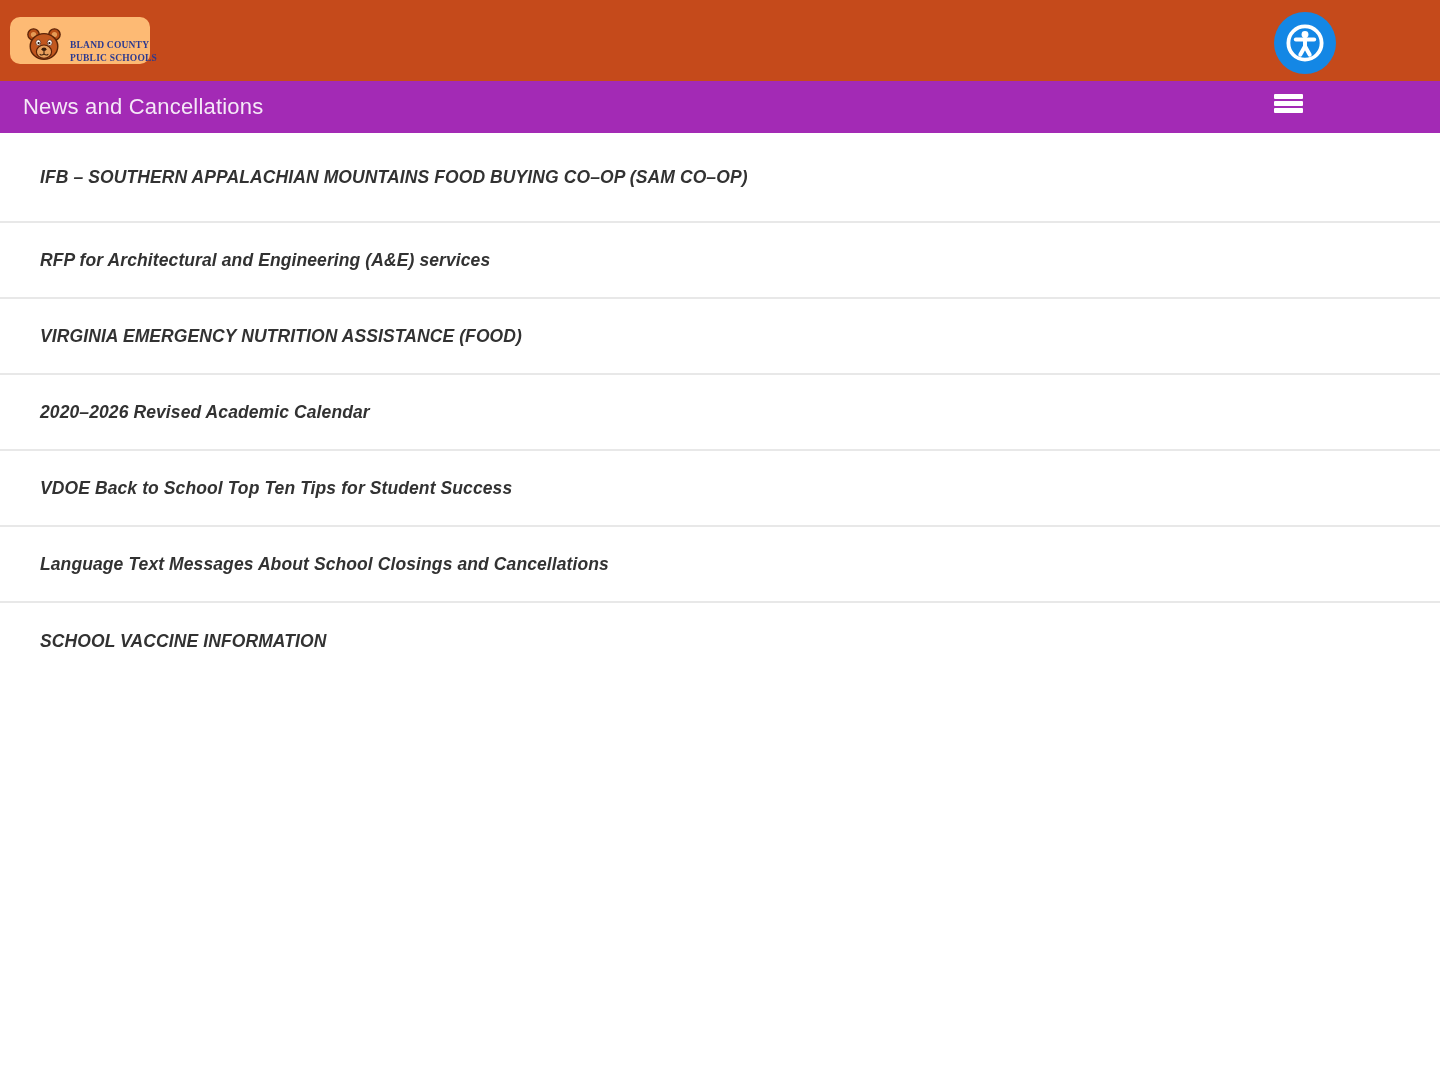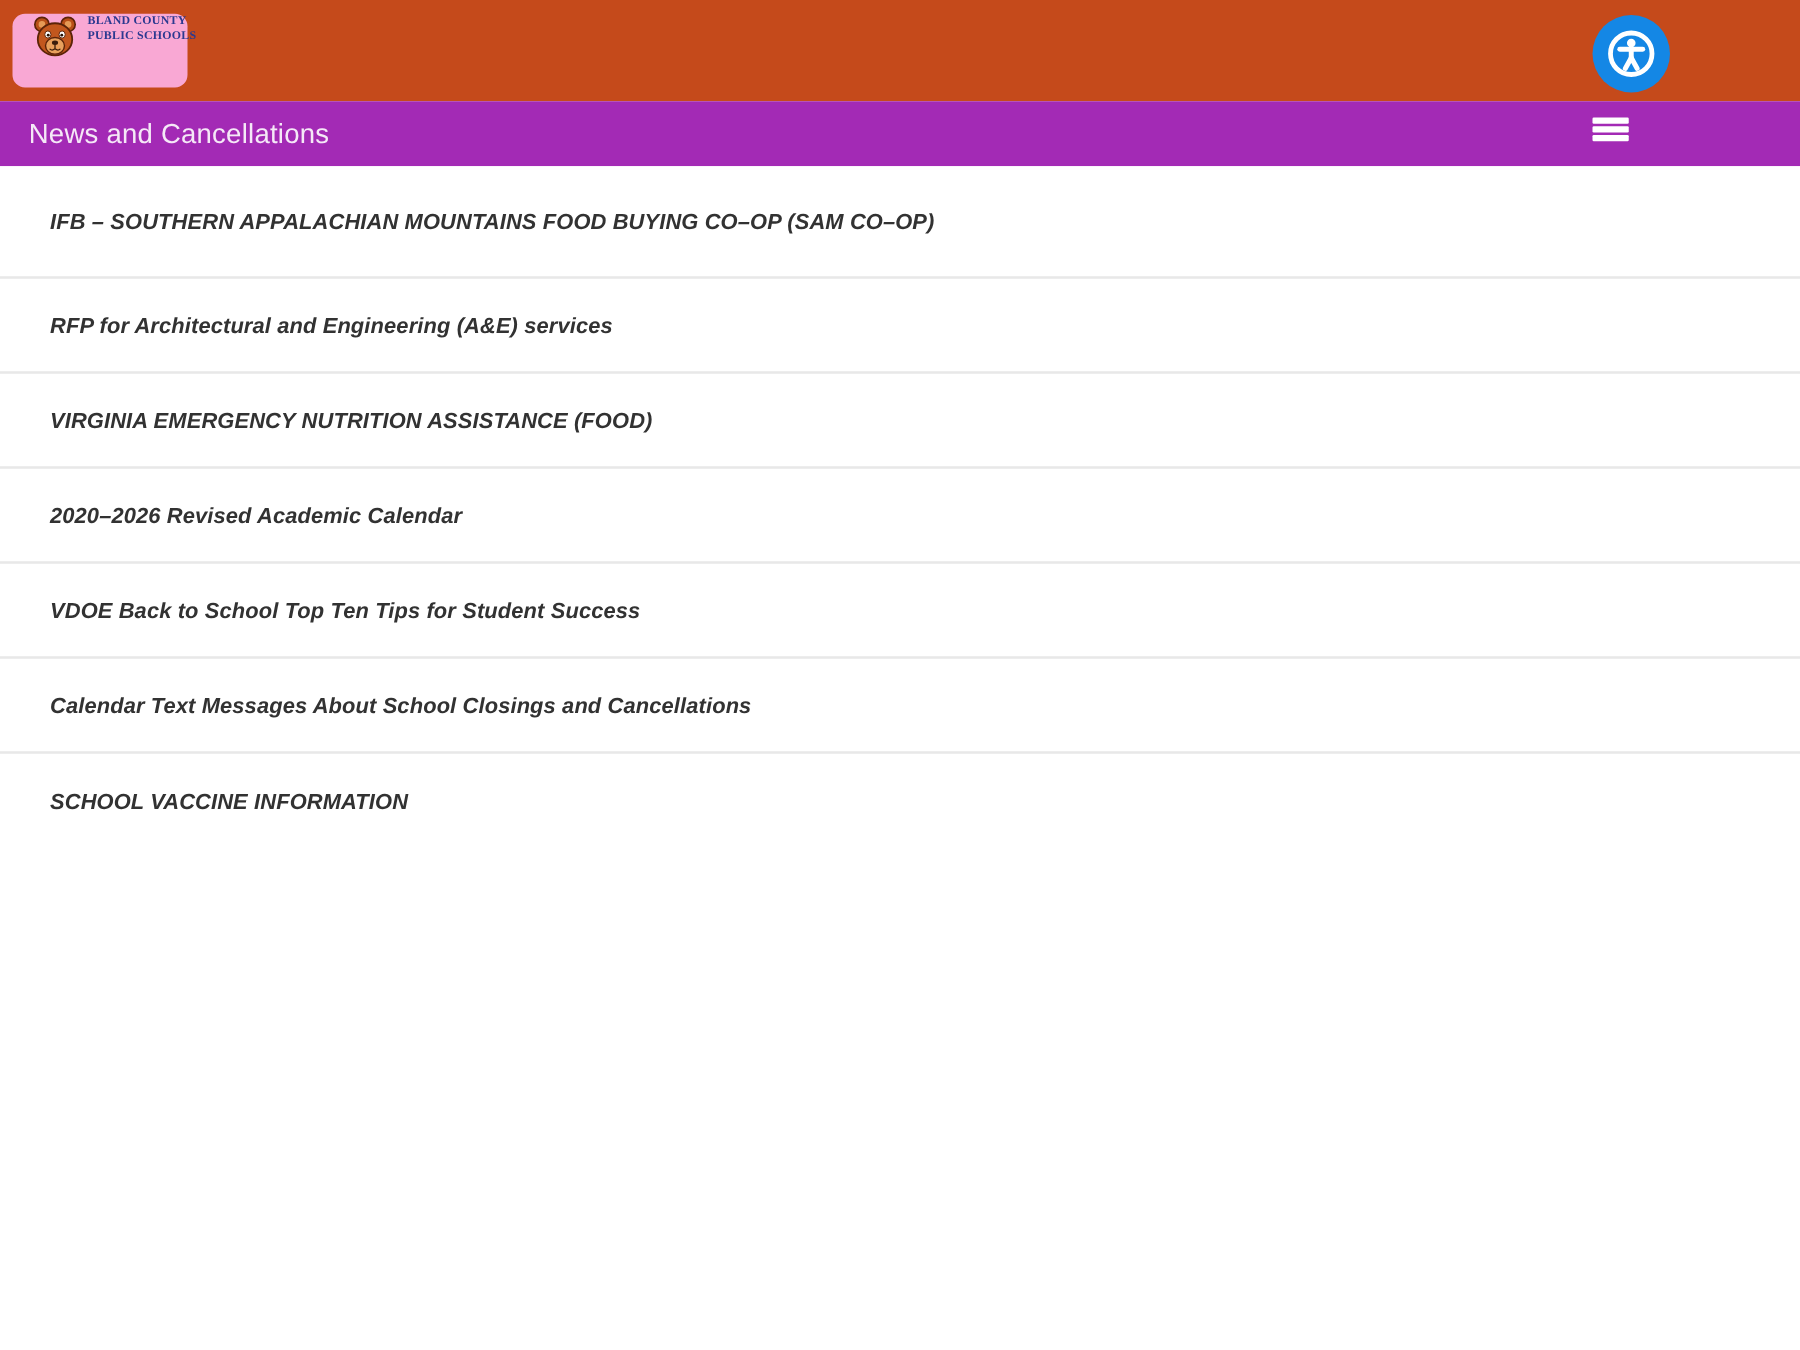--- a/index.html
+++ b/index.html
@@ -22,26 +22,26 @@
   
   .site-header {
     height: 81px;
     background: var(--header-bg);
     display: flex;
     align-items: center;
     justify-content: space-between;
     padding: 0 23px 0 10px;
   }
   .logo-box {
-    background: #f9a8d4;
+    background: #fdba74;
     border-radius: 10px;
     width: 140px;
-    height: 59px;
-    display: flex;
-    align-items: flex-start;
+    height: 47px;
+    display: flex;
+    align-items: flex-end;
     gap: 7px;
     padding: 0 6px 0 15px;
     cursor: pointer;
     flex: 0 0 auto;
   }
   .logo-text {
     color: var(--logo-text);
     font-family: "Liberation Serif", serif;
     font-weight: 700;
     font-size: 9.5px;
@@ -203,19 +203,19 @@
   <div class="news-item">
     <span class="news-title">2020–2026 Revised Academic Calendar</span>
   </div>
 
 
   <div class="news-item">
     <span class="news-title">VDOE Back to School Top Ten Tips for Student Success</span>
   </div>
 
   <div class="news-item">
-    <span class="news-title">Calendar Text Messages About School Closings and Cancellations</span>
+    <span class="news-title">Language Text Messages About School Closings and Cancellations</span>
   </div>
 
   <div class="news-item">
     <span class="news-title">SCHOOL VACCINE INFORMATION</span>
   </div>
 </main>
 
 </body></html>

